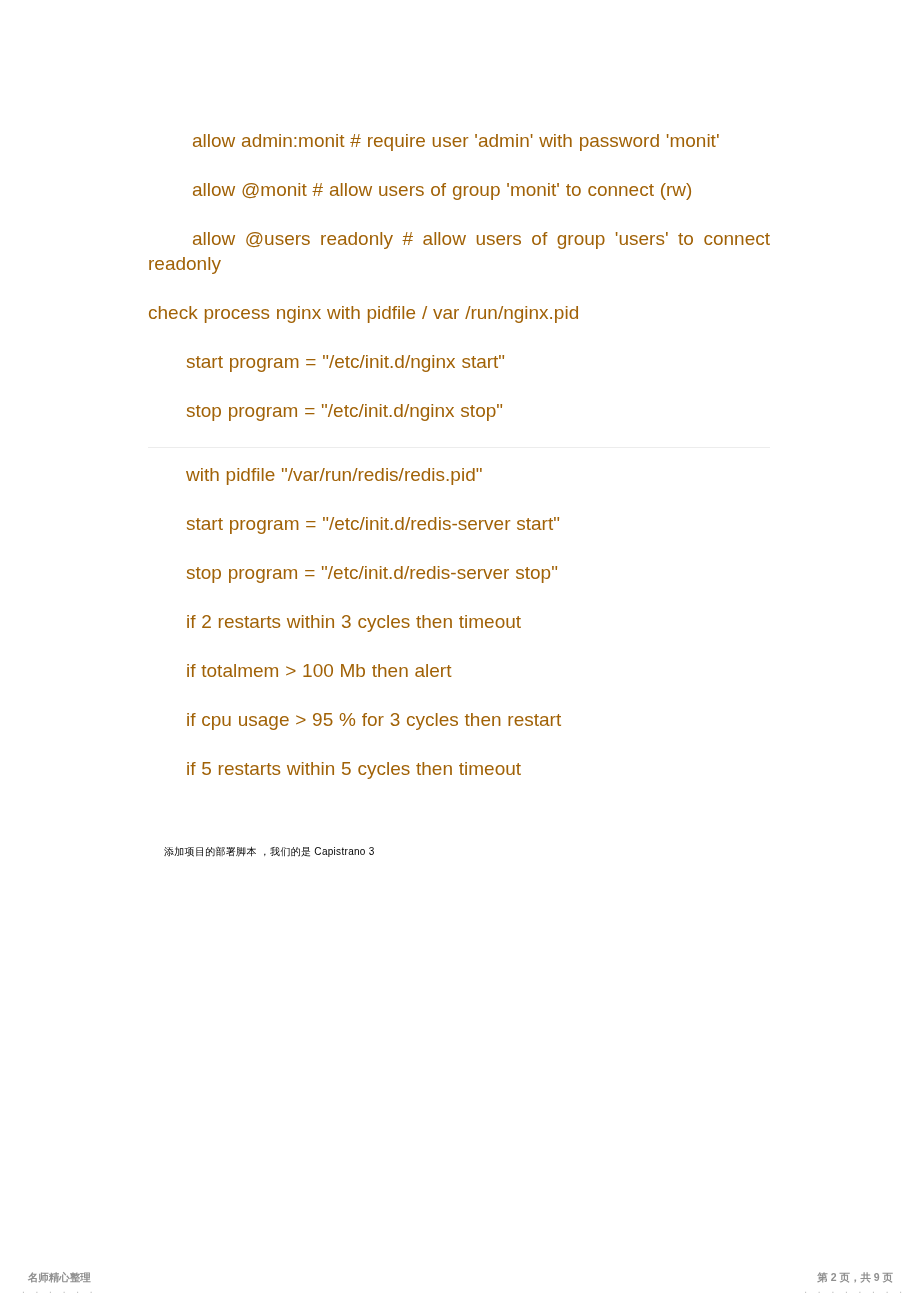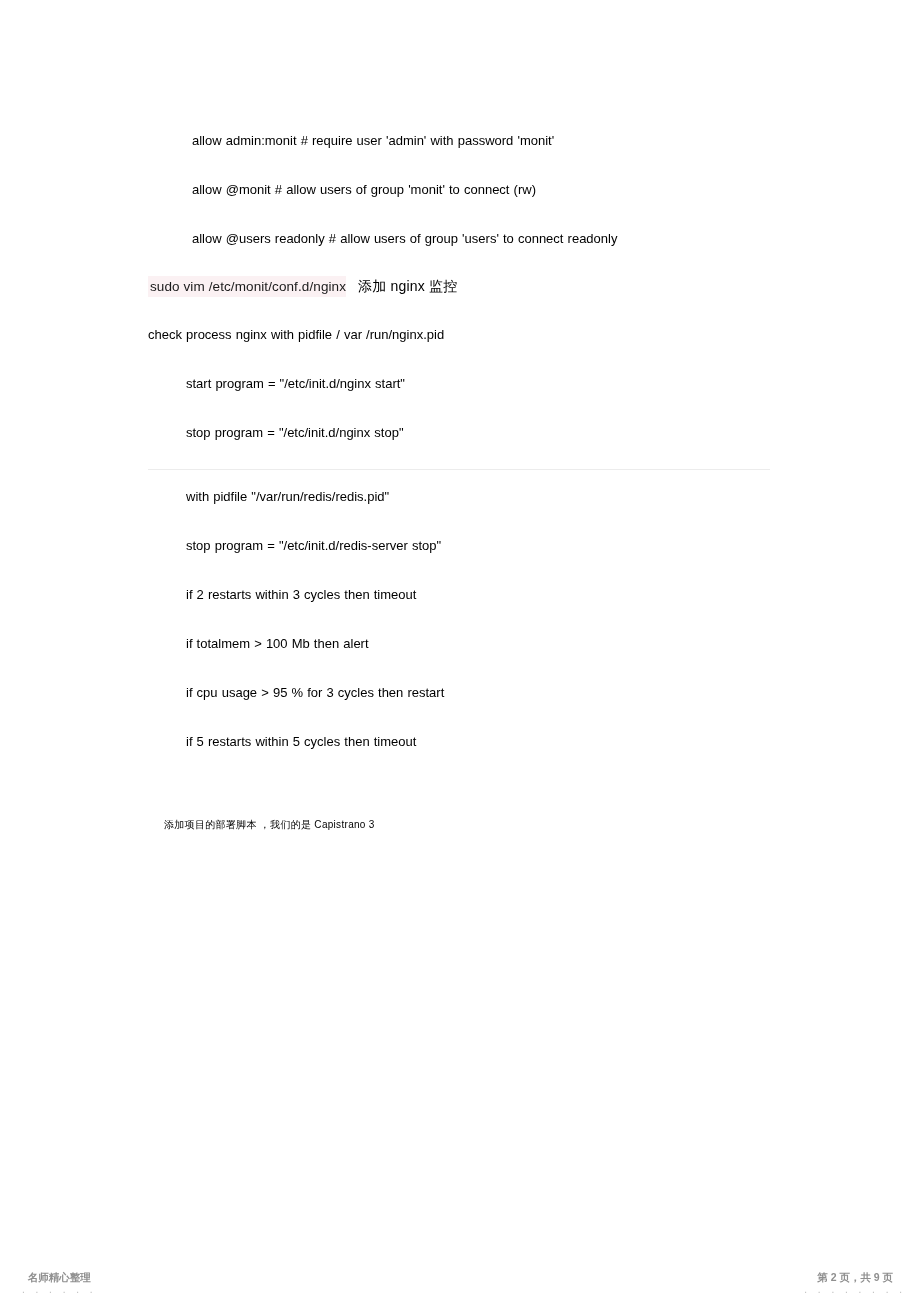--- a/index.html
+++ b/index.html
@@ -51,23 +51,23 @@
 
   
   .content {
     position: absolute;
     left: 148px;
     top: 128px;
     width: 622px;
   }
 
   .line {
-    font-size: 13px;
+    font-size: 19px;
     line-height: 25px;
-    color: #000000;
+    color: #a16207;
     margin: 0 0 24px 0;
     text-align: justify;
     text-justify: inter-word;
     word-spacing: 0.5px;
   }
   .line:last-child { margin-bottom: 0; }
 
   
   .line.indent { text-indent: 44px; }
   .line.indent-sm { text-indent: 38px; }
@@ -151,32 +151,30 @@
 
 <div class="page">
 
 
   <div class="content">
 
     <p class="line indent">allow  admin:monit        # require  user 'admin'  with  password 'monit'</p>
     <p class="line indent">allow  @monit              # allow  users  of  group  'monit'  to  connect (rw)</p>
     <p class="line indent">allow  @users readonly   # allow  users  of  group  'users'  to  connect readonly</p>
 
-    <div class="cmd-row">
-      <span class="cmd-hl">sudo  vim  /etc/monit/conf.d/nginx</span><span class="cmd-note">添加 nginx  监控</span>
-    </div>
 
     <p class="line">check  process   nginx  with   pidfile     / var /run/nginx.pid</p>
     <p class="line indent-sm">start   program   =  "/etc/init.d/nginx          start"</p>
     <p class="line indent-sm">stop  program   =  "/etc/init.d/nginx          stop"</p>
 
     <hr class="hr">
 
 
     <p class="line indent-sm">with   pidfile      "/var/run/redis/redis.pid"</p>
+    <p class="line indent-sm">start   program   =  "/etc/init.d/redis-server             start"</p>
     <p class="line indent-sm">stop  program   =  "/etc/init.d/redis-server            stop"</p>
     <p class="line indent-sm">if  2 restarts    within    3 cycles    then  timeout</p>
     <p class="line indent-sm">if   totalmem    &gt; 100  Mb then   alert</p>
     <p class="line indent-sm">if   cpu  usage   &gt; 95 % for   3 cycles   then   restart</p>
     <p class="line indent-sm">if  5 restarts    within    5 cycles    then  timeout</p>
 
     <div class="spacer-lg"></div>
 
     <p class="para-cn">添加项目的部署脚本  ，我们的是  Capistrano  3</p>
   </div>

